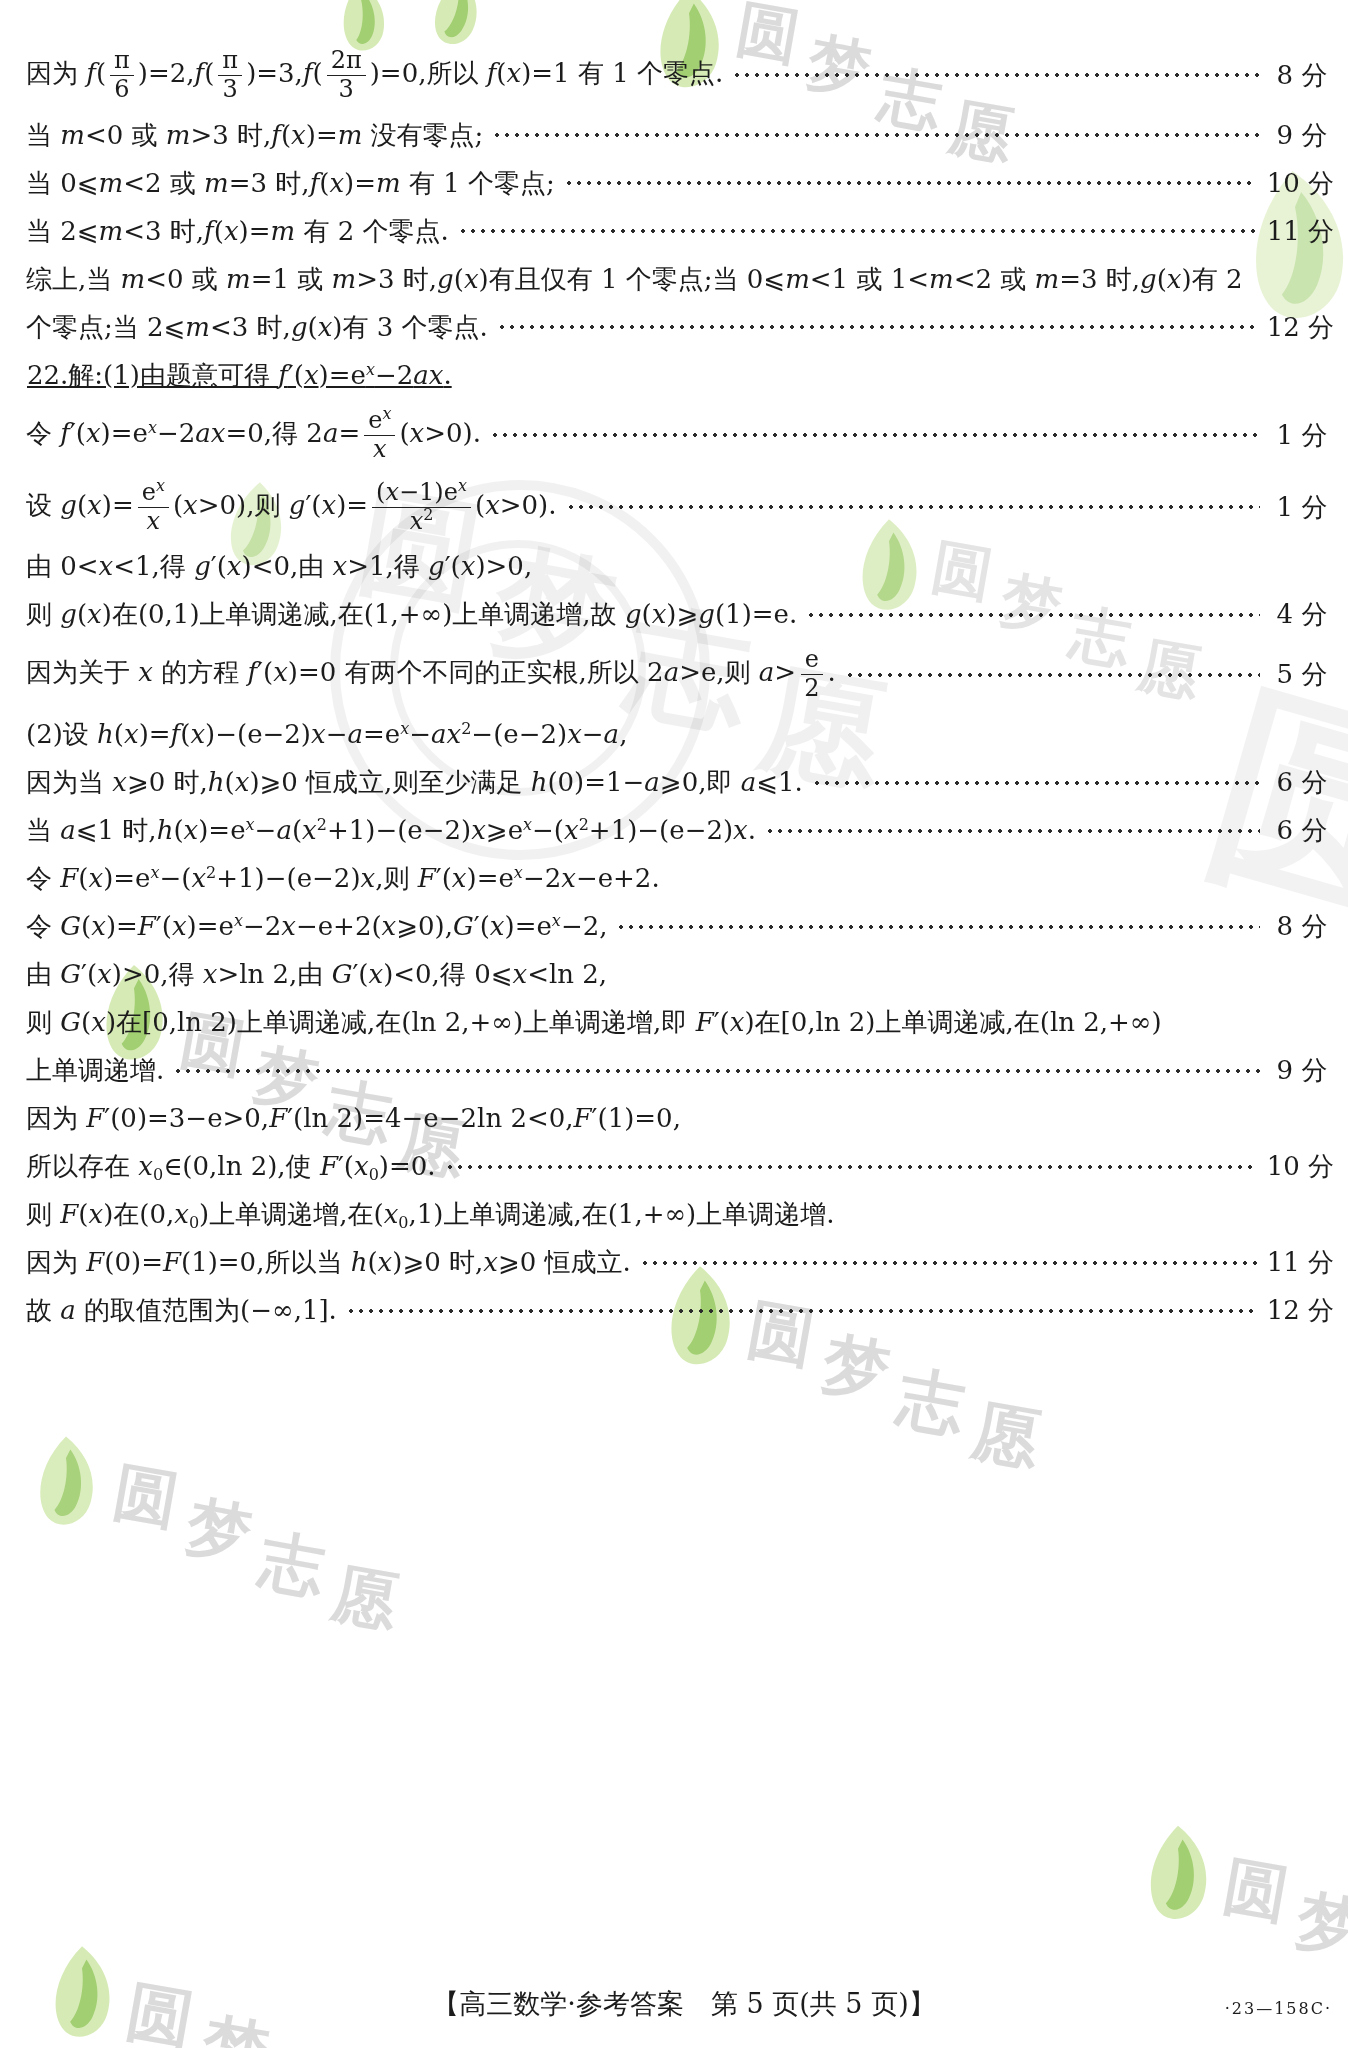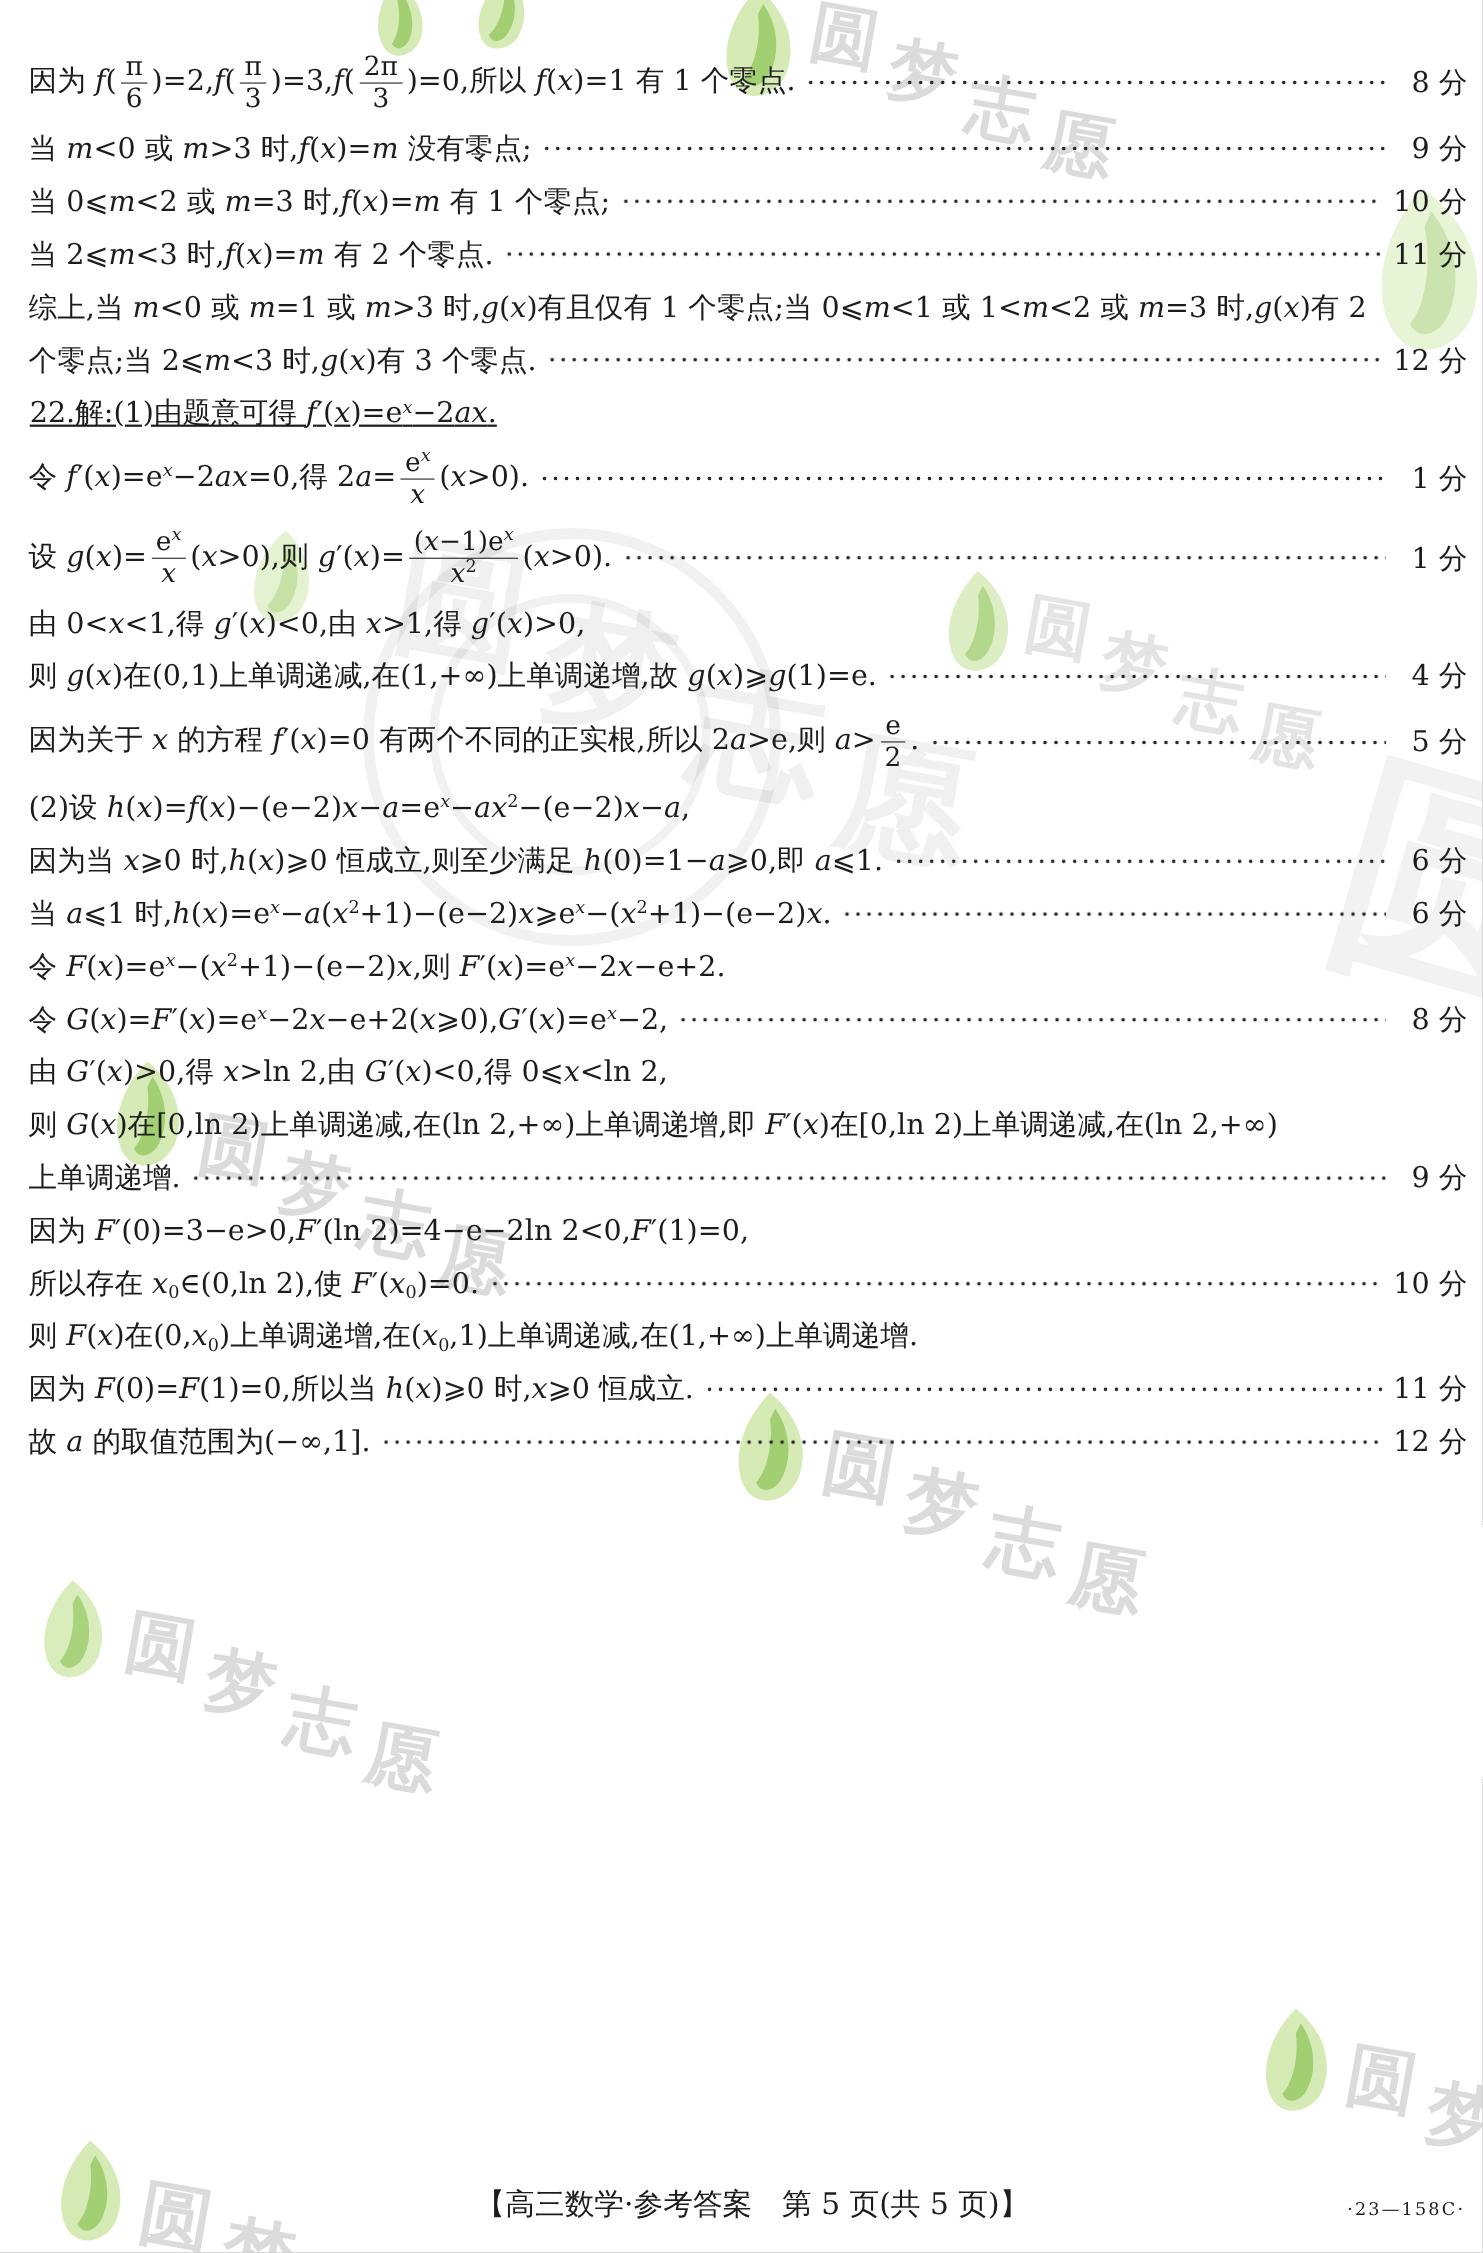--- a/index.html
+++ b/index.html
@@ -23,21 +23,21 @@
   i{font-style:italic;}
   sup{font-size:16px;line-height:0;vertical-align:9px;}
   sub{font-size:16px;line-height:0;vertical-align:-5px;}
   .frac{display:inline-flex;flex-direction:column;align-items:center;
         vertical-align:middle;margin:2px 4px;line-height:1.08;font-size:24px;}
   .frac .num{padding:0 4px 1px;border-bottom:1.6px solid #222;}
   .frac .den{padding:1px 4px 0;}
   .dots{flex:1;margin:0 10px 0 9px;height:10px;align-self:center;
         background-image:radial-gradient(circle,#2b2b2b 1.6px,transparent 1.9px);
         background-size:10px 10px;background-position:left center;background-repeat:repeat-x;}
-  .score{white-space:nowrap;min-width:64px;text-align:right;}
+  .score{white-space:nowrap;min-width:64px;text-align:center;}
   
   .wm{position:absolute;pointer-events:none;}
   .wm-chars{position:absolute;white-space:nowrap;
             font-family:"Liberation Sans","DejaVu Sans",sans-serif;font-weight:700;
             color:#c4c4c4;opacity:.6;letter-spacing:9px;}
   .wm-chars span{display:inline-block;}
   .leaf{position:absolute;}
   .emblem-ring{position:absolute;border-radius:50%;border:10px solid rgba(0,0,0,0.055);}
   .emblem-chars{position:absolute;white-space:nowrap;
             font-family:"Liberation Sans","DejaVu Sans",sans-serif;font-weight:700;

